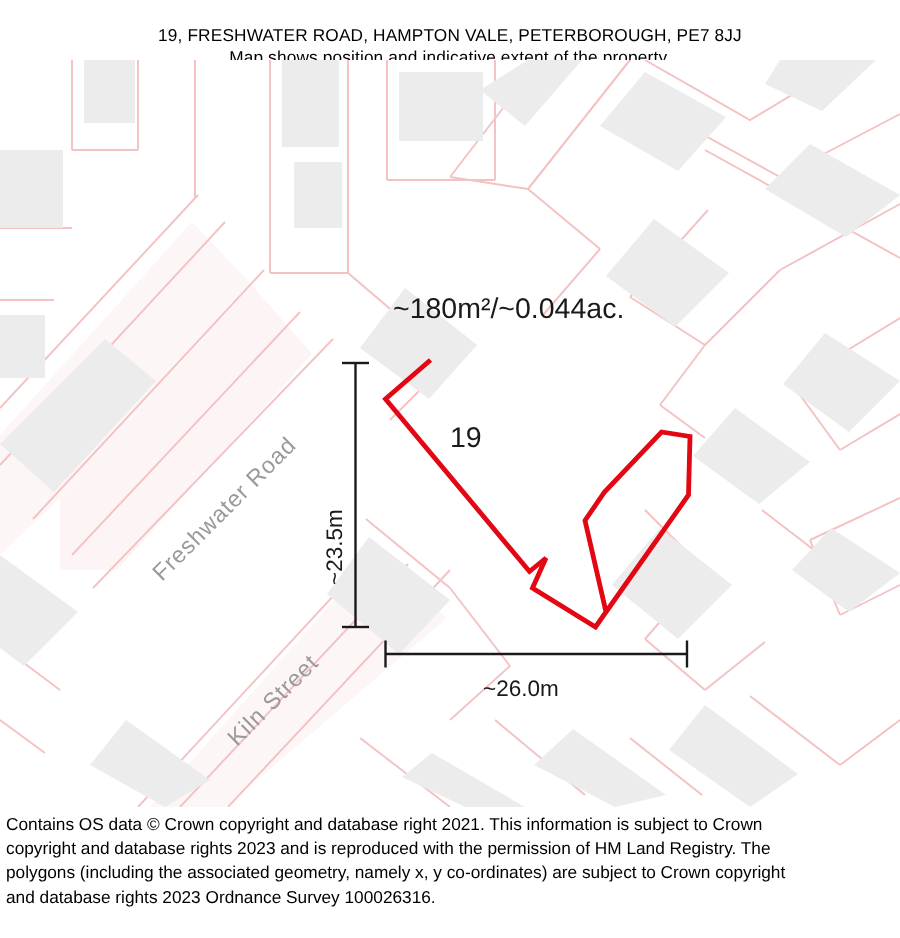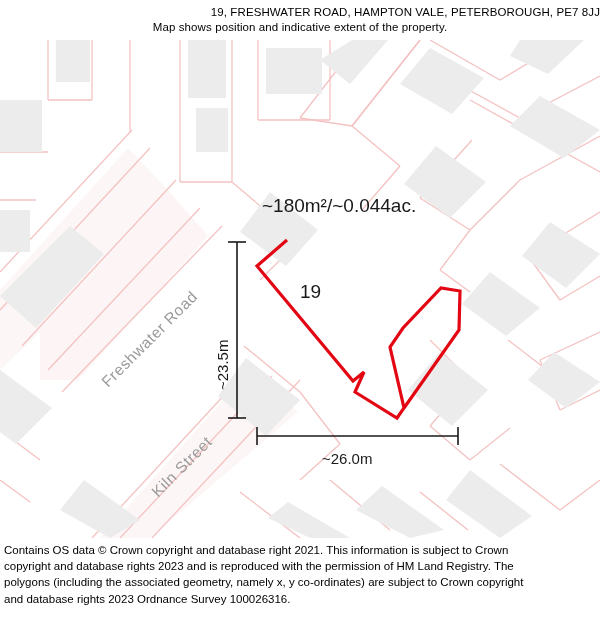--- a/index.html
+++ b/index.html
@@ -24,23 +24,22 @@
     top: 0;
     left: 0;
     width: 600px;
     height: 40px;
     text-align: center;
     color: #000;
   }
   .header .line1 {
     font-size: 11.5px;
     line-height: 15px;
-    padding-top: 5px;
+    padding-top: 17px;
     letter-spacing: 0.1px;
-    text-align: right;
   }
   .header .line2 {
     font-size: 11.5px;
     line-height: 15px;
     letter-spacing: 0.1px;
   }
   
   .map {
     position: absolute;
     top: 40px;

